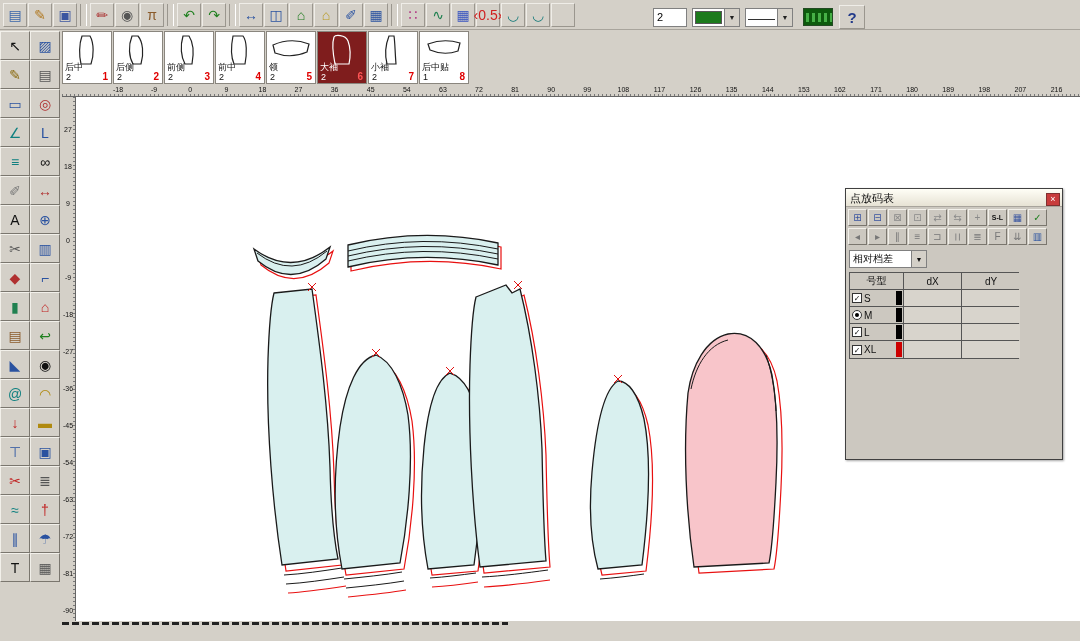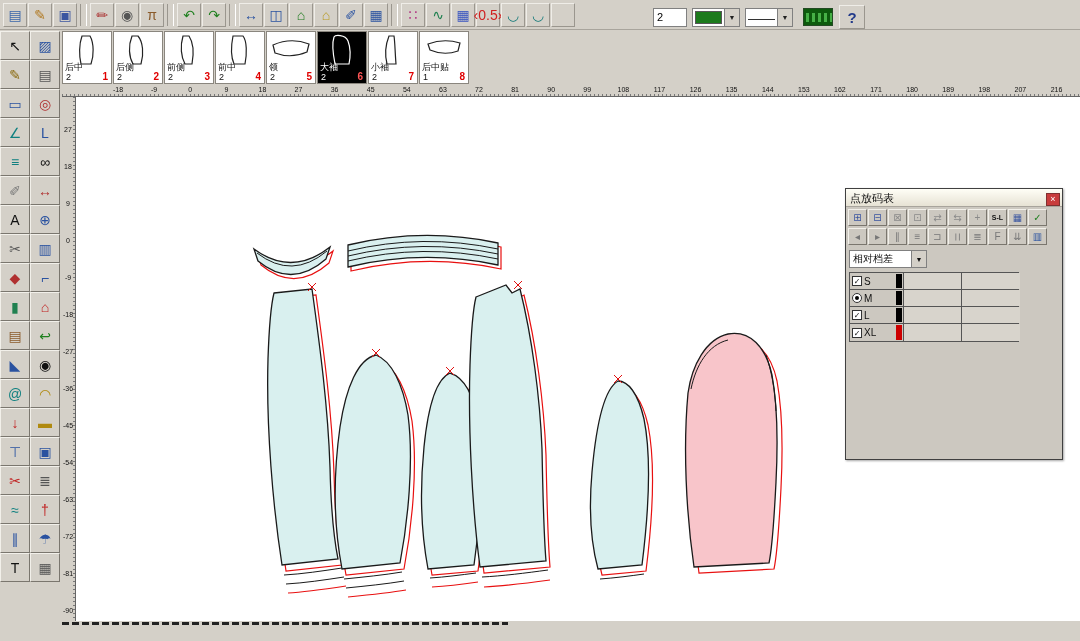--- a/index.html
+++ b/index.html
@@ -25,21 +25,21 @@
   .tool{width:30px;height:29px;border:1px solid;border-color:#f2f0ea #7a766e #7a766e #f2f0ea;display:flex;align-items:center;justify-content:center;font-size:14px;background:#d4d0c8}
 
   
   .pattern-bar{position:absolute;left:62px;top:31px;width:1018px;height:53px;display:flex;gap:1px;background:#d4d0c8}
   .ptab{width:50px;height:53px;flex:none;background:#fff;border:1px solid #8a867e;position:relative}
   .ptab svg{display:block;margin:1px auto 0}
   .ptab path{stroke:#222;fill:none;stroke-width:1.2}
   .ptab .nm{position:absolute;left:2px;bottom:11px;font-size:9px;line-height:1;color:#111;white-space:nowrap}
   .ptab .ct{position:absolute;left:3px;bottom:1px;font-size:9px;line-height:1;color:#111}
   .ptab .ix{position:absolute;right:3px;bottom:1px;font-size:10px;line-height:1;color:#e00000;font-weight:bold}
-  .ptab.selected{background:#000000}
+  .ptab.selected{background:#7f1d1d}
   .ptab.selected path{stroke:#fff}
   .ptab.selected .nm,.ptab.selected .ct{color:#fff}
   .ptab.selected .ix{color:#ff5555}
 
   
   .h-ruler{position:absolute;left:62px;top:84px;width:1018px;height:13px;background:#d4d0c8;border-bottom:1px solid #666;background-image:repeating-linear-gradient(90deg,#777 0 1px,transparent 1px 4px);background-size:100% 3px;background-position:0 10px;background-repeat:no-repeat;overflow:hidden}
   .h-ruler .labels{position:absolute;left:38px;top:1px;display:flex}
   .h-ruler .labels span{width:36.1px;flex:none;text-align:center;font-size:7px;color:#111;line-height:9px}
   .v-ruler{position:absolute;left:62px;top:97px;width:14px;height:524px;background:#d4d0c8;border-right:1px solid #666;background-image:repeating-linear-gradient(180deg,#777 0 1px,transparent 1px 4px);background-size:3px 100%;background-position:11px 0;background-repeat:no-repeat;overflow:hidden}
   .v-ruler .labels{position:absolute;left:0;top:14px;display:flex;flex-direction:column}
@@ -614,20 +614,25 @@
         </div>
         <div class="dlg-tool">
           <span style="color: rgb(42, 82, 160);">▥</span>
         </div>
       </div>
     <div class="dlg-combo">
       <span>相对档差</span>
       <span class="arrow">▼</span>
     </div>
     <div class="gtable">
+      <div class="gt-row hdr">
+        <div class="c1">号型</div>
+        <div class="c2">dX</div>
+        <div class="c3">dY</div>
+      </div>
       <div>
 
           <div class="gt-row">
             <div class="c1">
               <span class="cbx">✓</span>
 
               <span>S</span>
               <span class="swb" style="background: rgb(0, 0, 0);"></span>
             </div>
             <div class="c2"></div>

